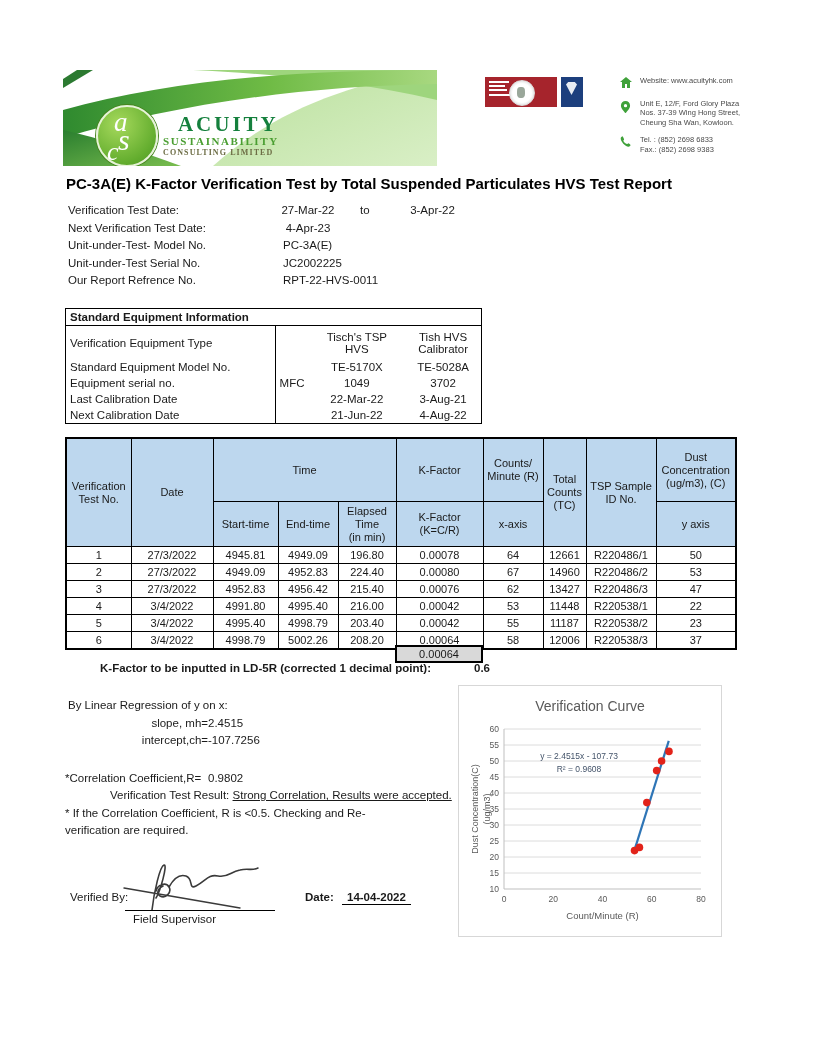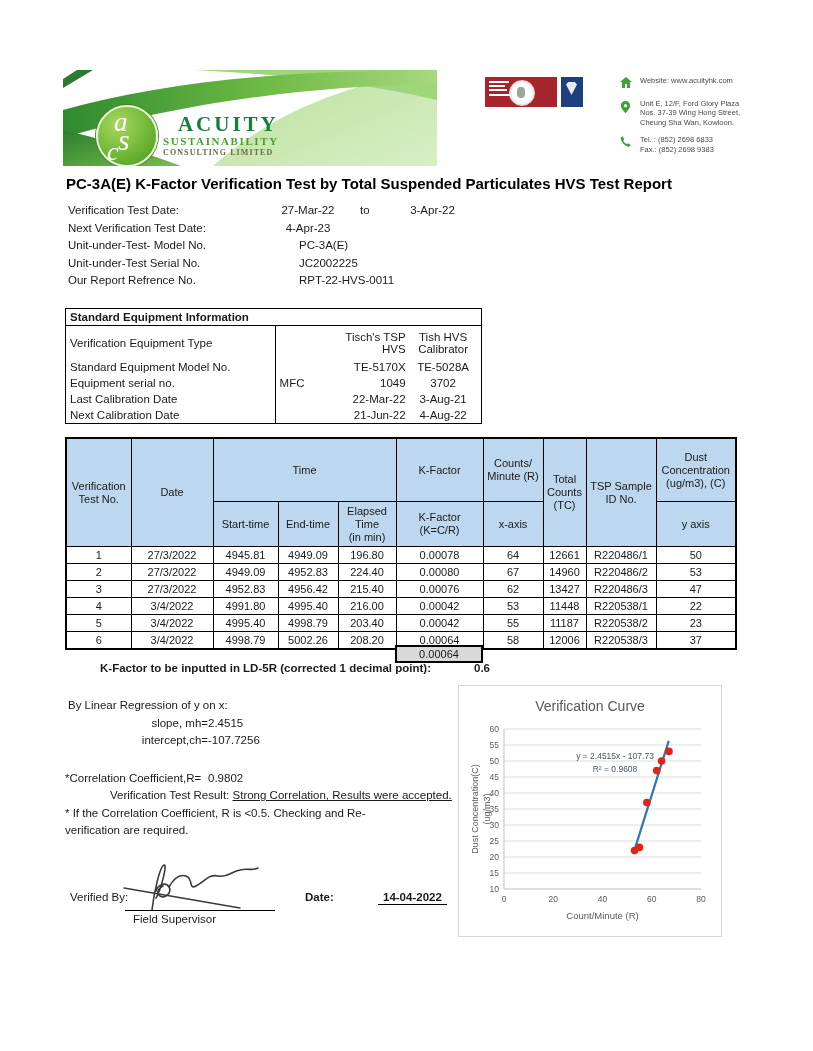--- a/index.html
+++ b/index.html
@@ -32,29 +32,29 @@
   .c-row{display:flex;margin-bottom:8px;}
   .c-ico{width:13px;flex:0 0 13px;margin-right:7px;padding-top:1px;}
   
   .doc-title{position:absolute;left:66px;top:175px;width:720px;font-size:15px;font-weight:700;color:#000;}
   .info{position:absolute;left:68px;top:204px;width:420px;font-size:11.5px;}
   .info-row{position:relative;height:17.5px;}
   .info-row .lbl{position:absolute;left:0;}
   .info-row .v-c{position:absolute;left:190px;width:100px;text-align:center;}
   .info-row .v-to{position:absolute;left:292px;}
   .info-row .v-c2{position:absolute;left:322px;width:85px;text-align:center;}
-  .info-row .v-l{position:absolute;left:215px;margin-left:16px;}
+  .info-row .v-l{position:absolute;left:215px;}
   
   .equip-wrap{position:absolute;left:65px;top:308px;width:415px;border:1.5px solid #000;}
   .equip-title{height:16px;line-height:16px;padding-left:4px;font-size:11.5px;font-weight:700;border-bottom:1.5px solid #000;}
   table.equip{border-collapse:collapse;width:100%;font-size:11.5px;}
   table.equip td{padding:0;vertical-align:middle;}
   table.equip td.e-lbl{padding-left:4px;width:206px;}
   table.equip td.e-mfc{width:32px;text-align:center;border-left:1.2px solid #000;}
-  table.equip td.e-c1{width:98px;text-align:right;white-space:pre-line;}
+  table.equip td.e-c1{width:98px;text-align:center;white-space:pre-line;}
   table.equip td.e-c2{width:75px;text-align:center;white-space:pre-line;}
   
   table.main{position:absolute;left:65px;top:437px;border-collapse:collapse;font-size:11px;table-layout:fixed;}
   table.main th,table.main td{border:1px solid #000;text-align:center;vertical-align:middle;padding:0 2px;}
   table.main{border:2px solid #000;}
   table.main th{background:#BDD7EE;font-weight:400;white-space:pre-line;line-height:13px;}
   table.main tr.h1 th{height:62px;}
   table.main tr.h2 th{height:44px;}
   table.main td{height:16px;}
   .kf-summary{position:absolute;left:395px;top:645px;width:84px;height:14px;line-height:14px;background:#D9D9D9;
@@ -65,32 +65,32 @@
   .regress{position:absolute;left:65px;top:697px;width:390px;font-size:11.5px;line-height:17.5px;}
   .r-head{padding-left:3px;}
   .r-lblbox{display:inline-block;width:143px;text-align:right;}
   .r-valbox{display:inline-block;width:100px;text-align:left;}
   .r-result{padding-left:45px;}
   .r-under{text-decoration:underline;}
   .r-note{padding-left:0;}
   
   .chart-box{position:absolute;left:458px;top:685px;width:262px;height:250px;background:#fff;border:1px solid #d7d7d7;}
   .chart-title{position:absolute;left:0;right:0;top:12px;text-align:center;font-size:14px;color:#595959;}
-  .chart-eq{position:absolute;left:45px;top:64px;width:150px;text-align:center;font-size:8.5px;line-height:13px;color:#44546A;padding-left:36px;}
+  .chart-eq{position:absolute;left:45px;top:64px;width:150px;text-align:center;font-size:8.5px;line-height:13px;color:#44546A;}
   .x-axis-title{position:absolute;left:45px;top:224px;width:197px;text-align:center;font-size:9.5px;color:#595959;}
   .y-axis-title{position:absolute;left:-58px;top:111px;width:160px;height:24px;transform:rotate(-90deg);
       text-align:center;font-size:9px;line-height:12px;color:#595959;}
   .chart-box svg text{font-family:"Liberation Sans",sans-serif;}
   
   .f-verified{position:absolute;left:70px;top:891px;font-size:11.5px;}
   .f-sigline{position:absolute;left:125px;top:910px;width:150px;border-top:1.3px solid #000;}
   .f-role{position:absolute;left:133px;top:913px;font-size:11.5px;}
   .f-date-lbl{position:absolute;left:305px;top:891px;font-size:11.5px;font-weight:700;}
   .f-date-val{position:absolute;left:342px;top:891px;font-size:11.5px;font-weight:700;
-      border-bottom:1.3px solid #000;padding:0 5px 1px 5px;margin-left:36px;}
+      border-bottom:1.3px solid #000;padding:0 5px 1px 5px;}
   .signature{position:absolute;left:122px;top:858px;}
 </style>
 </head>
 <body>
 
 <div class="page">
 
   <div class="banner">
     <svg width="374" height="96" viewBox="0 0 374 96">
       <defs>

